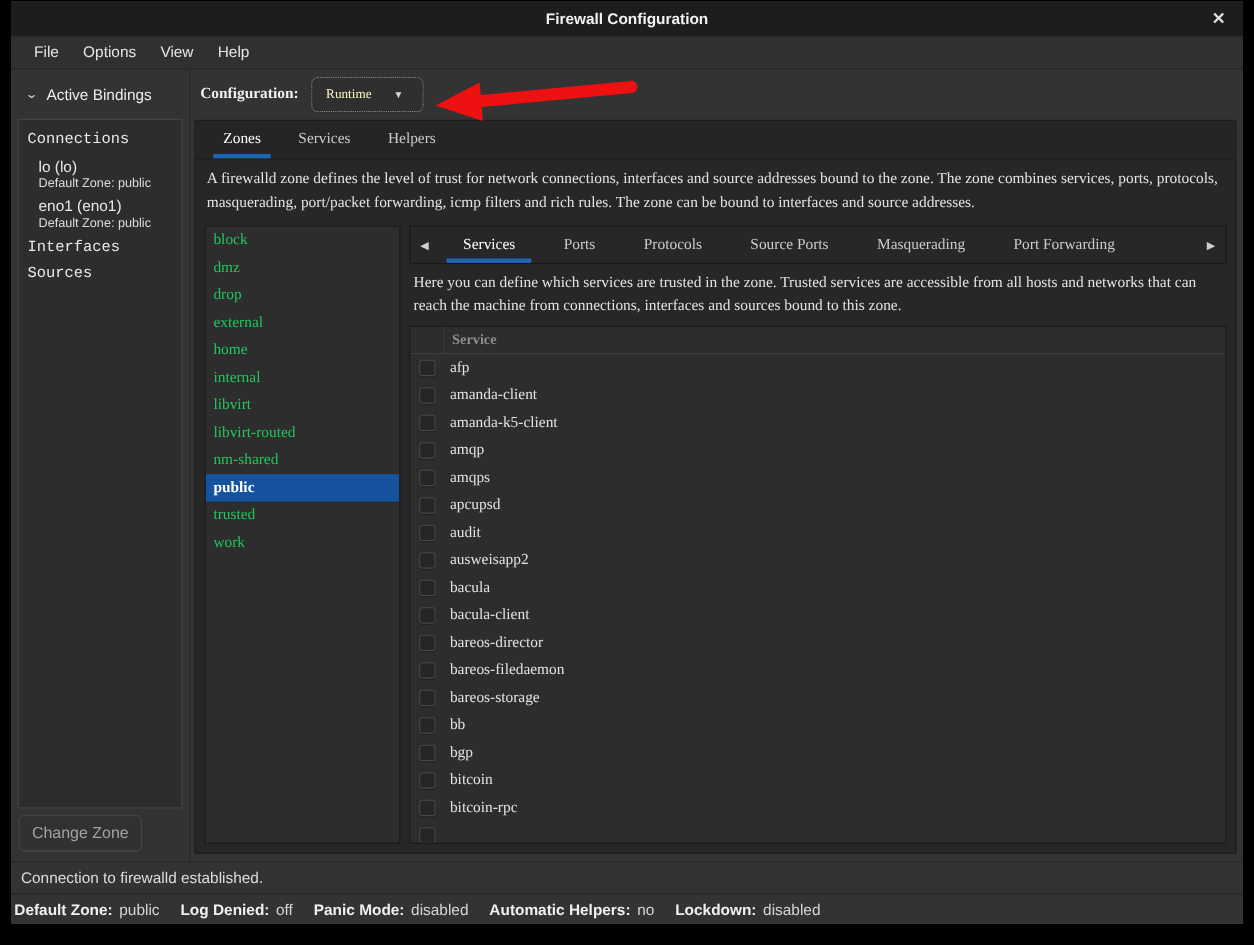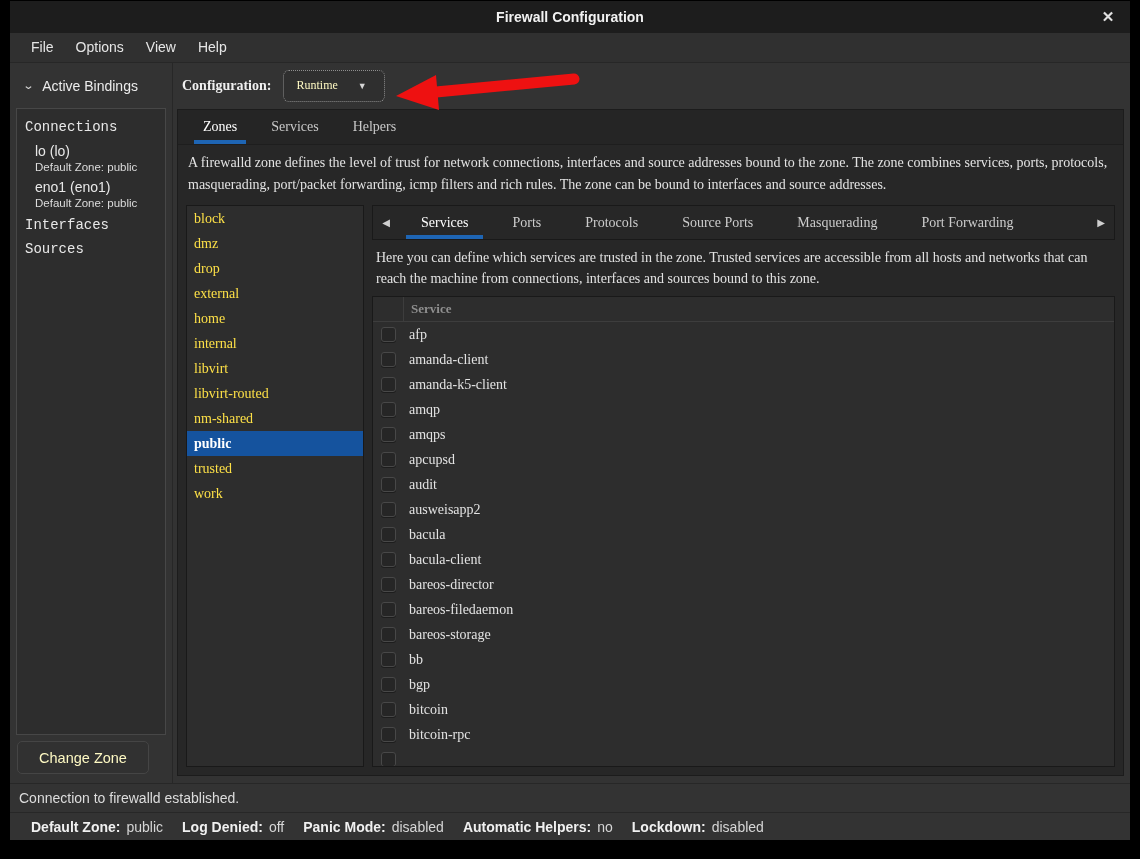--- a/index.html
+++ b/index.html
@@ -38,22 +38,22 @@
   .tree-panel {
     margin:0 6px; flex:1; background:#2d2d2d; border:1px solid #474747;
     padding:6px 0 0 0; overflow:hidden; font-size:14px;
   }
   .tree-root { padding:4px 8px; color:#e8e8e8;font-family:Liberation Mono, monospace; }
   .conn { padding:4px 8px 2px 18px; }
   .conn-name { color:#e8e8e8; font-size:14px; }
   .conn-detail { color:#dcdcdc; font-size:11.5px; margin-top:2px; }
   .sidebar-footer { flex:0 0 48px; padding:6px 0 9px 7px; }
   .change-zone-btn {
-    width:132px; height:33px; background:#313131; border:1px solid #454545;
-    border-radius:5px; color:#fef9c3; font-size:14.5px;
+    width:112px; height:33px; background:#313131; border:1px solid #454545;
+    border-radius:5px; color:#a3a3a3; font-size:14.5px;
     display:flex; align-items:center; justify-content:center;
     font-family:"Liberation Sans", sans-serif;
   }
   
   .main { flex:1; display:flex; flex-direction:column; min-width:0;font-family:Liberation Serif, serif; }
   .toolbar { height:45px; flex:0 0 45px; display:flex; align-items:center; padding-left:9px; }
   .config-label { font-weight:bold; font-size:14px; color:#f0f0f0; margin-right:12px; }
   .config-dropdown {
     height:32px; min-width:102px; border:1px dotted #8f8f8f; border-radius:6px;
     background:#2f2f2f; display:flex; align-items:center; padding:0 12px; gap:20px;
@@ -67,21 +67,21 @@
   .tabstrip {
     height:35px; flex:0 0 35px; background:#252525; border-bottom:1px solid #1e1e1e;
     display:flex; align-items:stretch; padding-left:8px;
   }
   .tab { padding:0 17px; display:flex; align-items:center; font-size:14px; color:#c9c9c9; position:relative; }
   .tab.active { color:#ffffff; }
   .tab.active::after { content:""; position:absolute; left:8px; right:8px; bottom:0; height:4px; background:var(--accent); }
   .nb-desc { padding:7px 10px 6px 10px; font-size:14px; line-height:21.5px; color:#e3e3e3; }
   .content { flex:1; display:flex; padding:4px 8px 8px 8px; gap:8px; min-height:0; }
   .zone-panel { width:178px; flex:0 0 178px; background:#2d2d2d; border:1px solid #191919; overflow:hidden; }
-  .zone-row { height:25px; display:flex; align-items:center; padding-left:7px; font-size:14px; color:#fde047; }
+  .zone-row { height:25px; display:flex; align-items:center; padding-left:7px; font-size:14px; color:#22c55e; }
   .zone-row.selected { background:var(--selection); color:#ffffff; font-weight:bold; }
   .right-col { flex:1; display:flex; flex-direction:column; min-width:0; }
   .subtabstrip {
     height:35px; flex:0 0 35px; background:#272727; border:1px solid #191919;
     display:flex; align-items:stretch;
   }
   .nav-arrow { width:26px; display:flex; align-items:center; justify-content:center; color:#cfcfcf; font-size:10px; }
   .nav-arrow.right { margin-left:auto; }
   .subtab { padding:0 15px; margin:0 7px; display:flex; align-items:center; font-size:14px; color:#cccccc; position:relative; }
   .subtab.active { color:#ffffff; }
@@ -97,21 +97,21 @@
     background:#262626; border:1px solid #484848; box-shadow:0 1px 0 rgba(0,0,0,.35);
   }
   .svc-label { margin-left:13px; font-size:14px; color:#e3e3e3; }
   
   .statusbar {
     height:29px; flex:0 0 29px; border-top:1px solid #272727; background:#333333;
     display:flex; align-items:center; padding-left:9px; font-size:14px; color:#dddddd;
   }
   .footerbar {
     height:28px; flex:0 0 28px; border-top:1px solid #272727; background:#333333;
-    display:flex; align-items:center; padding-left:21px; gap:19px; font-size:14px;text-align:center;
+    display:flex; align-items:center; padding-left:3px; gap:19px; font-size:14px;text-align:center;
   }
   .foot-item { display:flex; gap:6px; }
   .foot-label { font-weight:bold; color:#f0f0f0; }
   .foot-value { color:#d6d6d6; }
   .annotation-arrow { position:absolute; left:0; top:0; pointer-events:none; }
 </style>
 </head>
 <body>
 
 <div class="screen">

